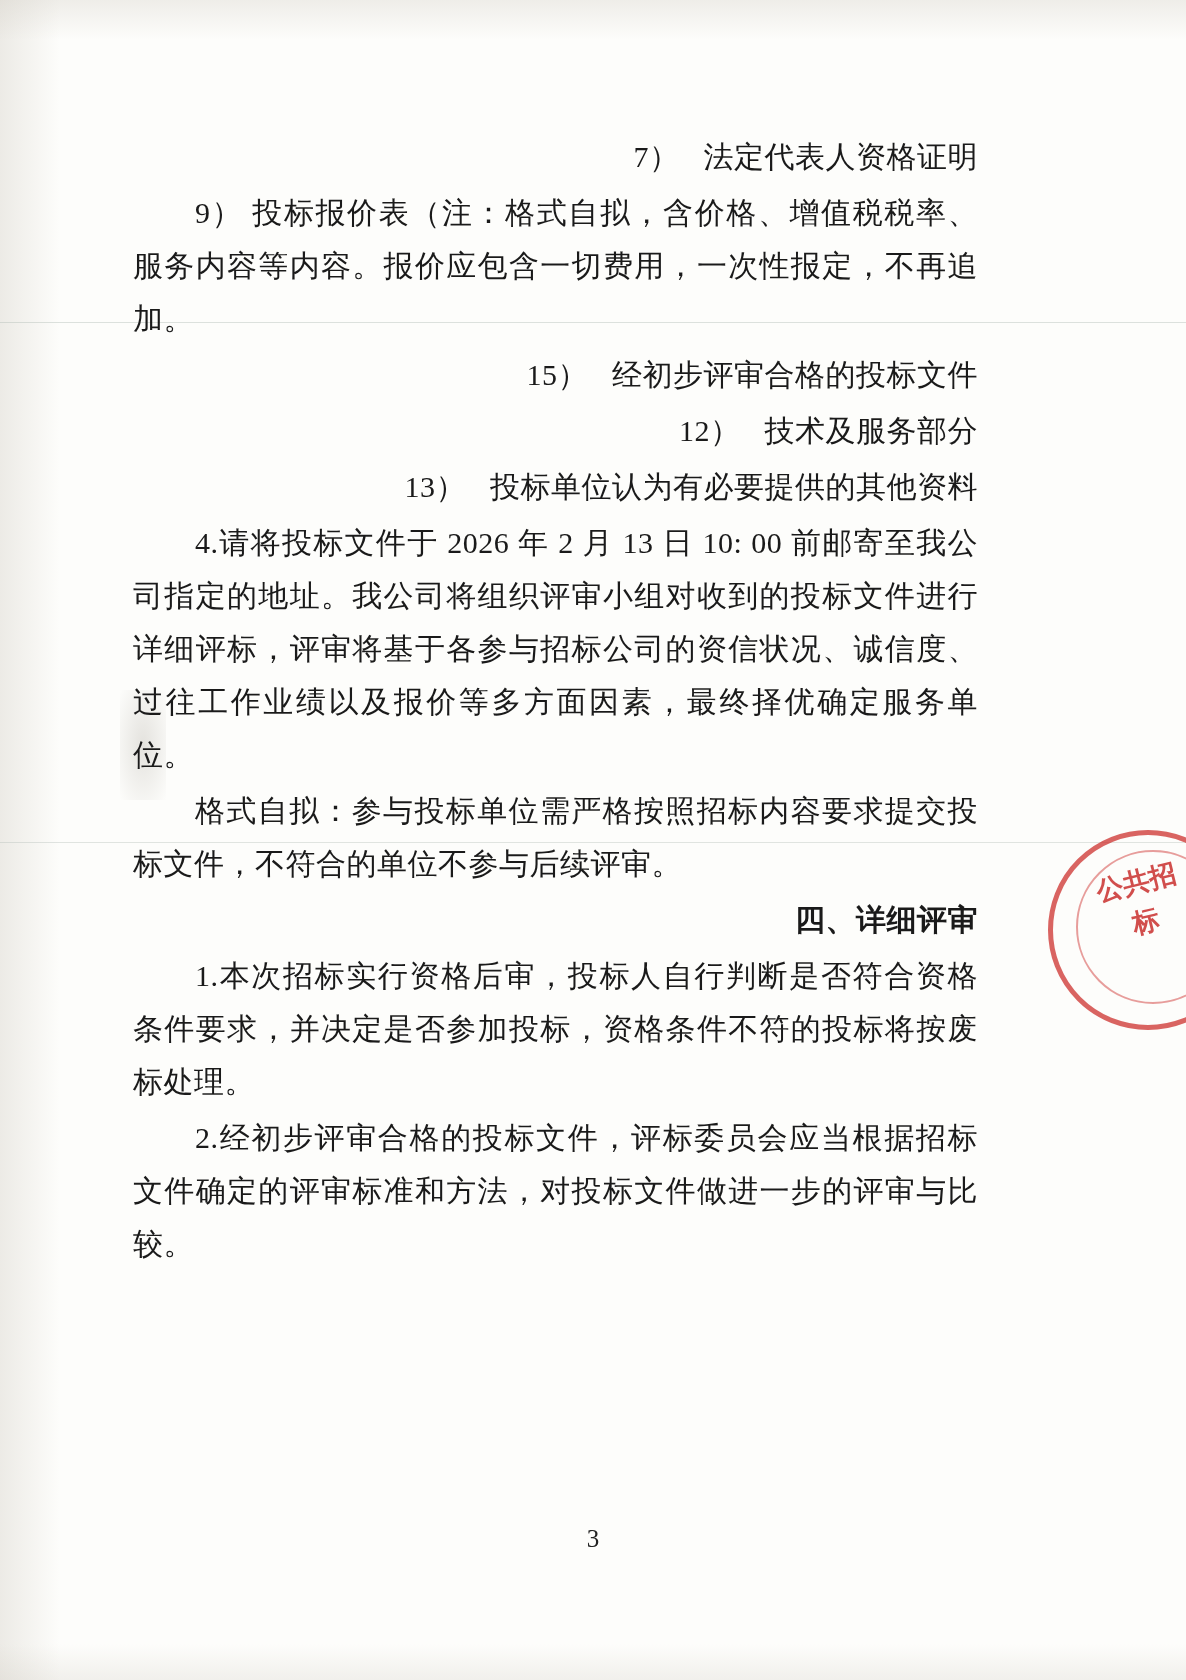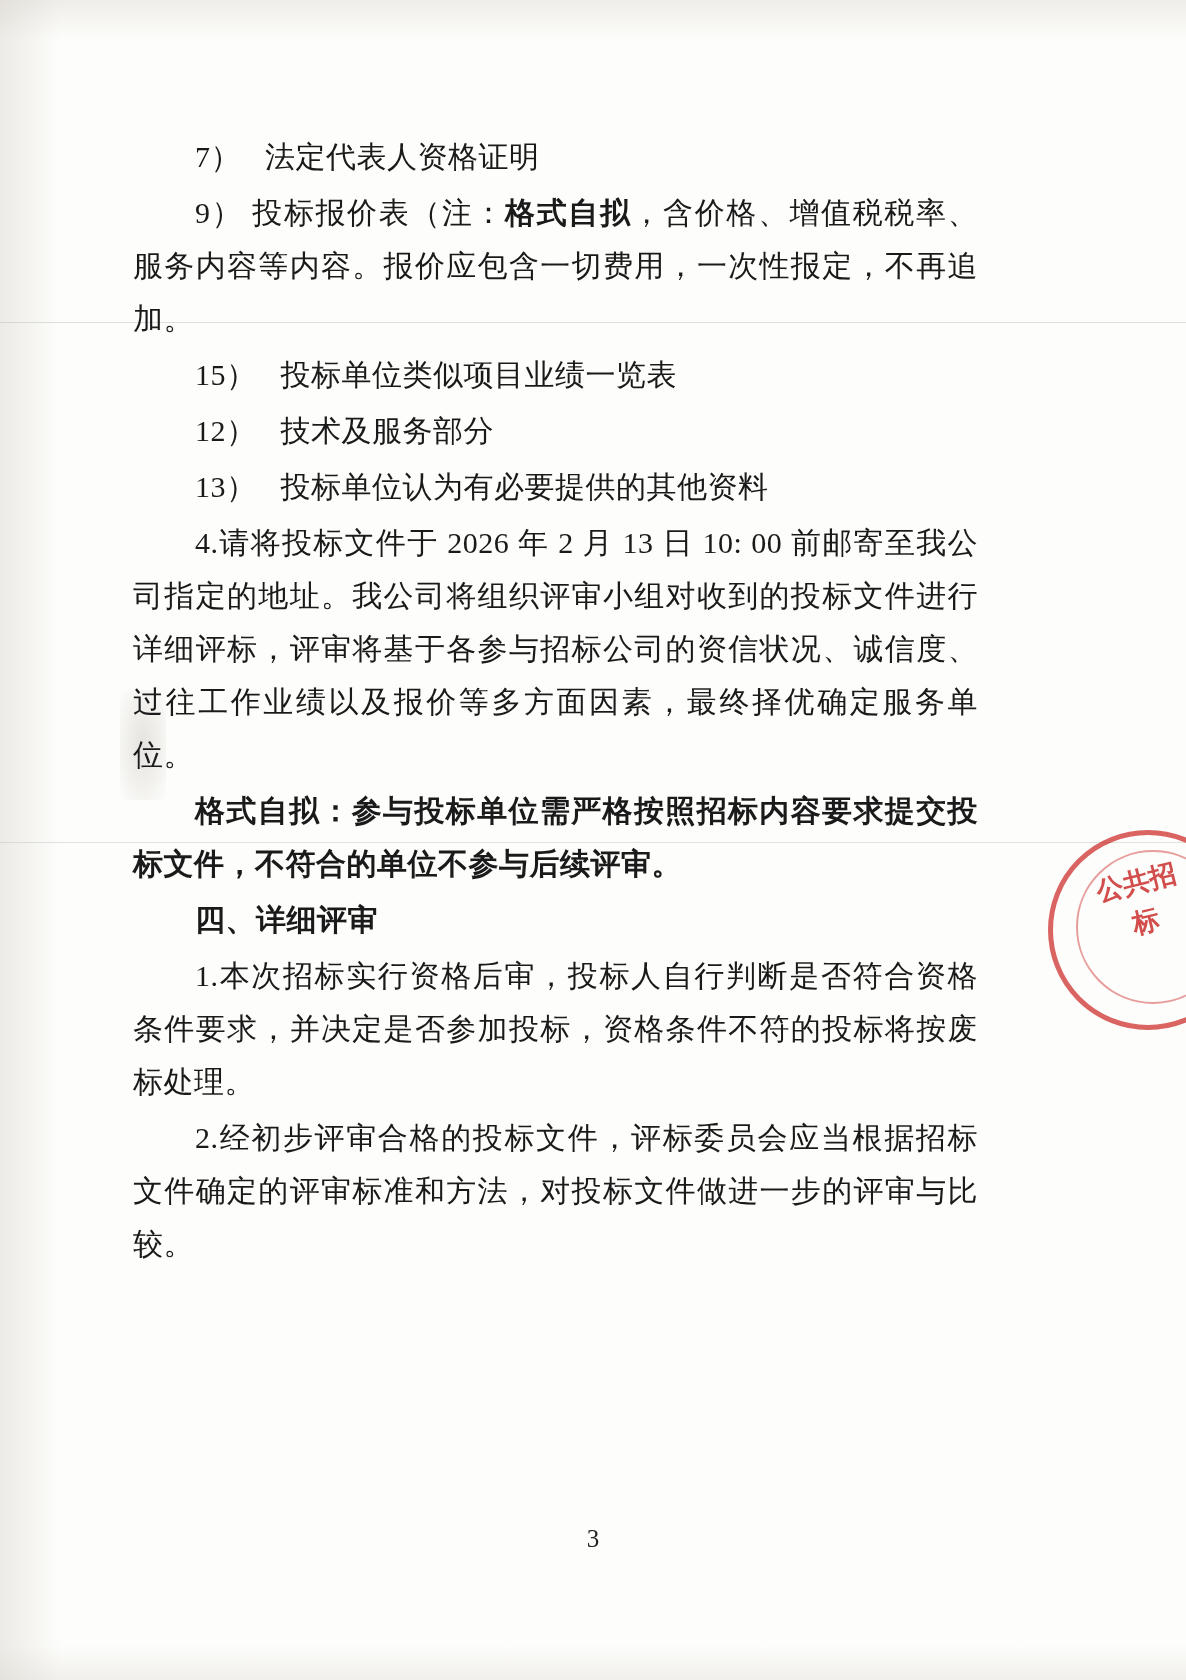--- a/index.html
+++ b/index.html
@@ -68,29 +68,30 @@
     width: 845px;
   }
 
   p {
     margin: 0 0 3px 0;
     font-size: 30px;
     line-height: 53px;
     color: #1a1a1a;
     letter-spacing: 0.5px;
     font-family: "Liberation Serif", serif;
+    text-align: right;
   }
   .indent {
     text-indent: 62px;
   }
   .indent-lg {
     text-indent: 66px;
   }
   .bold {
-    font-weight: bold;
+    font-weight: normal;
   }
   .heading {
     font-weight: bold;
     text-indent: 62px;
   }
   .justify {
     text-align: justify;
     text-justify: inter-ideograph;
   }
 
@@ -161,21 +162,21 @@
     </p>
 
 
     <p class="indent justify">
       <span>9） 投标报价表（注：</span><span class="bold">格式自拟</span><span>，含价格、增值税税率、服务内容等内容。报价应包含一切费用，一次性报定，不再追加。</span>
     </p>
 
 
     <p class="indent">
       <span>15）</span>
-      &nbsp;&nbsp;<span>投标单位类似项目业绩一览表</span>
+      &nbsp;&nbsp;<span>经初步评审合格的投标文件</span>
     </p>
 
     <p class="indent">
       <span>12）</span>
       &nbsp;&nbsp;<span>技术及服务部分</span>
     </p>
 
     <p class="indent">
       <span>13）</span>
       &nbsp;&nbsp;<span>投标单位认为有必要提供的其他资料</span>

